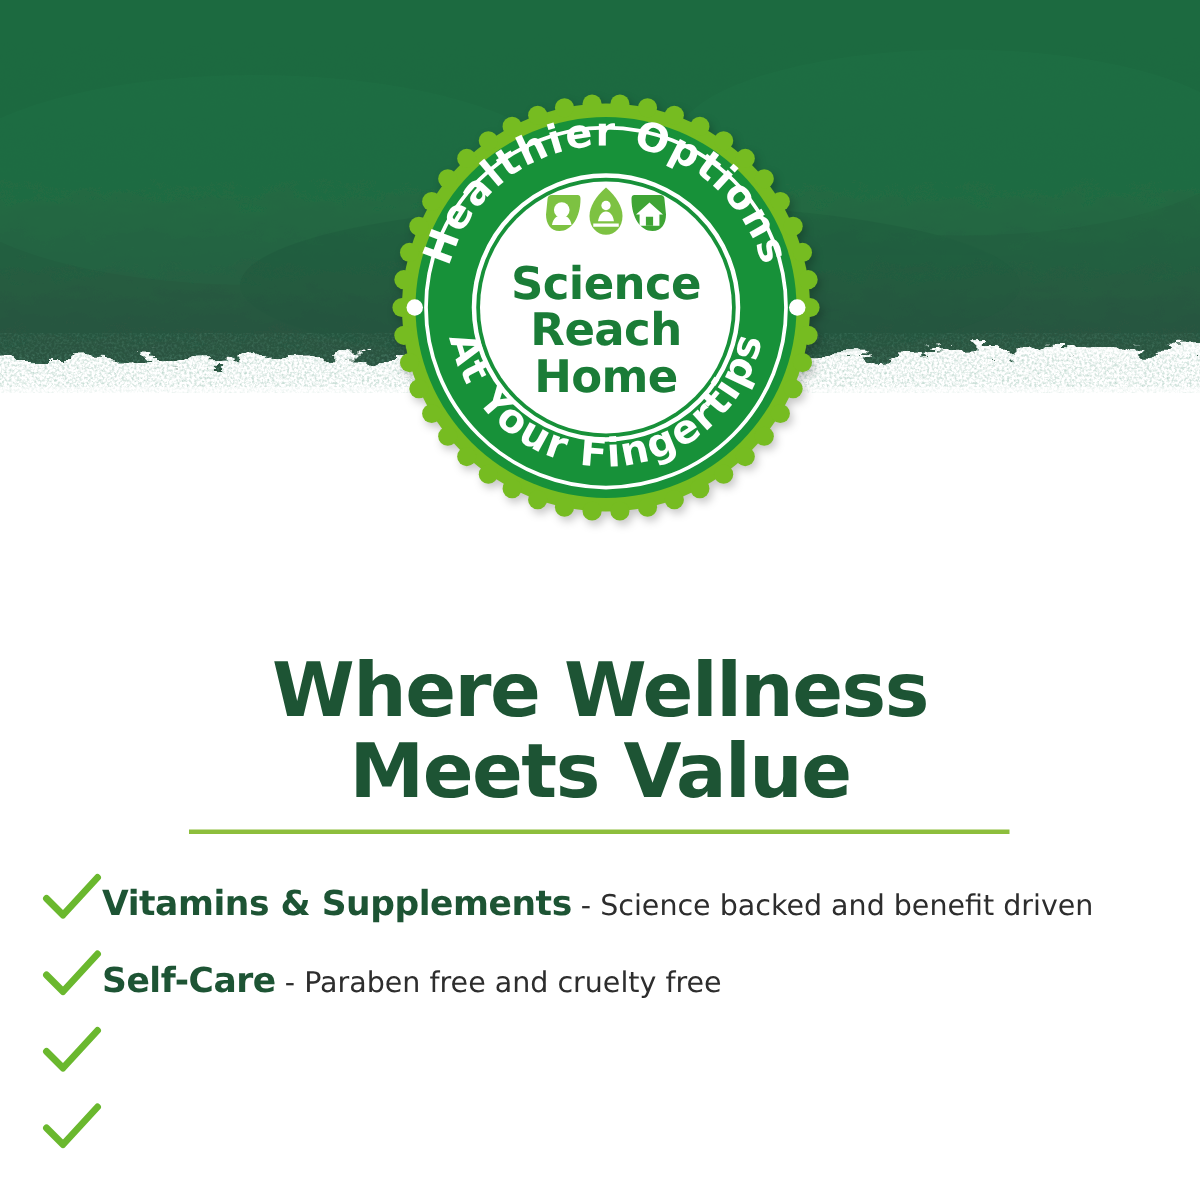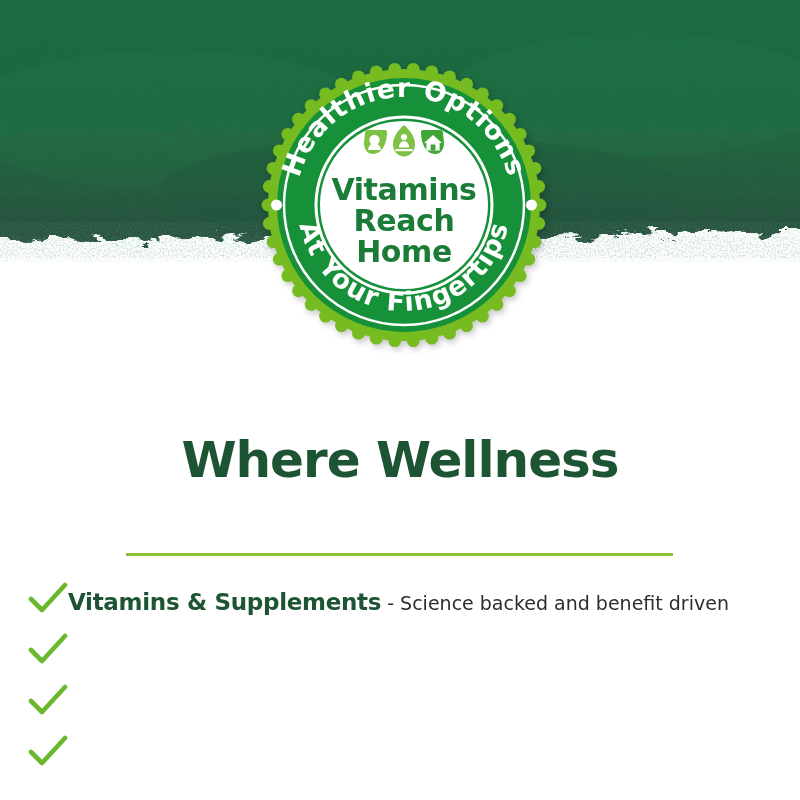--- a/index.html
+++ b/index.html
@@ -275,42 +275,44 @@
     </svg>
     <svg width="28" height="30" viewBox="0 0 28 30">
       <path d="M24 5 C24 3 23 2 21 2 L4 2 C2.5 2 2 3 2 4.5 C2 17 8 26 16 26 C22 26 25 21 25 15 Z" fill="#3FA535"></path>
       <path d="M14 7 L23 15 L20.6 15 L20.6 22.5 L7.4 22.5 L7.4 15 L5 15 Z" fill="#ffffff"></path>
       <rect x="11.6" y="16.5" width="4.8" height="6" fill="#3FA535"></rect>
     </svg>
   </div>
 
   <div class="badge-center-text">
     <div style="height:30px"></div>
-    <div class="badge-line">Vitamins</div>
+    <div class="badge-line">Science</div>
     <div class="badge-line">Reach</div>
     <div class="badge-line">Home</div>
   </div>
 </div>
 
 <div class="headline">
   <div>Where Wellness</div>
+  <div>Meets Value</div>
 </div>
 <div class="divider"></div>
 
 <div class="bullets">
     <div class="bullet-row">
       <svg class="check-icon" viewBox="0 0 40 34">
       <path d="M3 17 L14 28 L37 3" fill="none" stroke="#6AB82E" stroke-width="4.6" stroke-linecap="round" stroke-linejoin="round"></path>
     </svg>
       <div class="bullet-text"><span class="bullet-term">Vitamins &amp; Supplements</span> <span class="bullet-dash">-</span> <span class="bullet-desc">Science backed and benefit driven</span></div>
     </div>
     <div class="bullet-row">
       <svg class="check-icon" viewBox="0 0 40 34">
       <path d="M3 17 L14 28 L37 3" fill="none" stroke="#6AB82E" stroke-width="4.6" stroke-linecap="round" stroke-linejoin="round"></path>
     </svg>
+      <div class="bullet-text"><span class="bullet-term">Self-Care</span> <span class="bullet-dash">-</span> <span class="bullet-desc">Paraben free and cruelty free</span></div>
     </div>
     <div class="bullet-row">
       <svg class="check-icon" viewBox="0 0 40 34">
       <path d="M3 17 L14 28 L37 3" fill="none" stroke="#6AB82E" stroke-width="4.6" stroke-linecap="round" stroke-linejoin="round"></path>
     </svg>
     </div>
     <div class="bullet-row">
       <svg class="check-icon" viewBox="0 0 40 34">
       <path d="M3 17 L14 28 L37 3" fill="none" stroke="#6AB82E" stroke-width="4.6" stroke-linecap="round" stroke-linejoin="round"></path>
     </svg>

